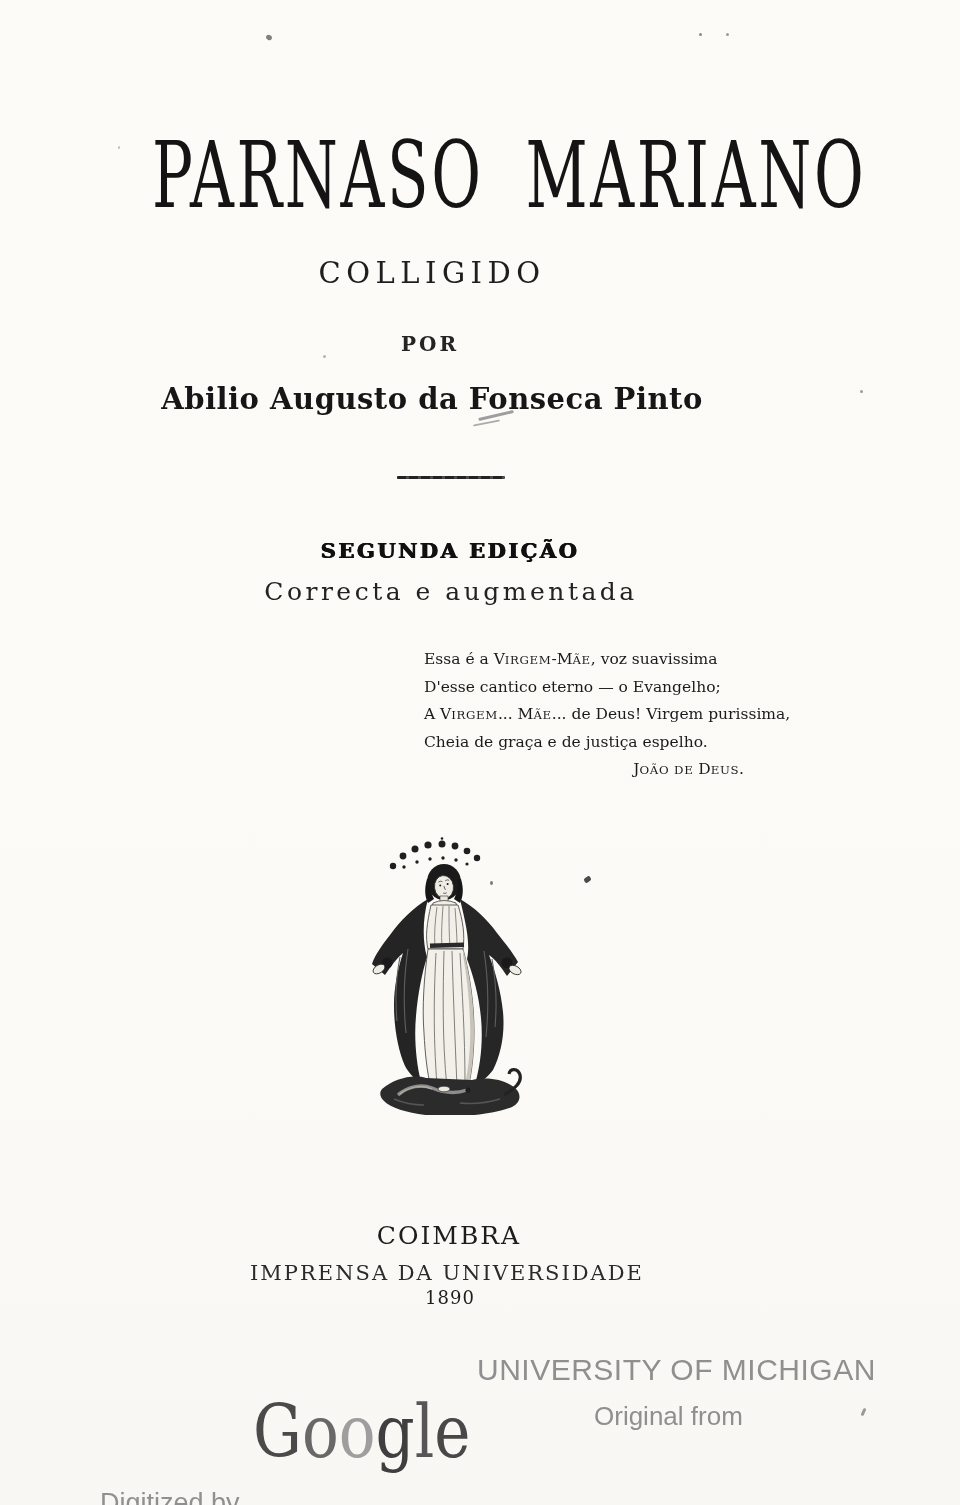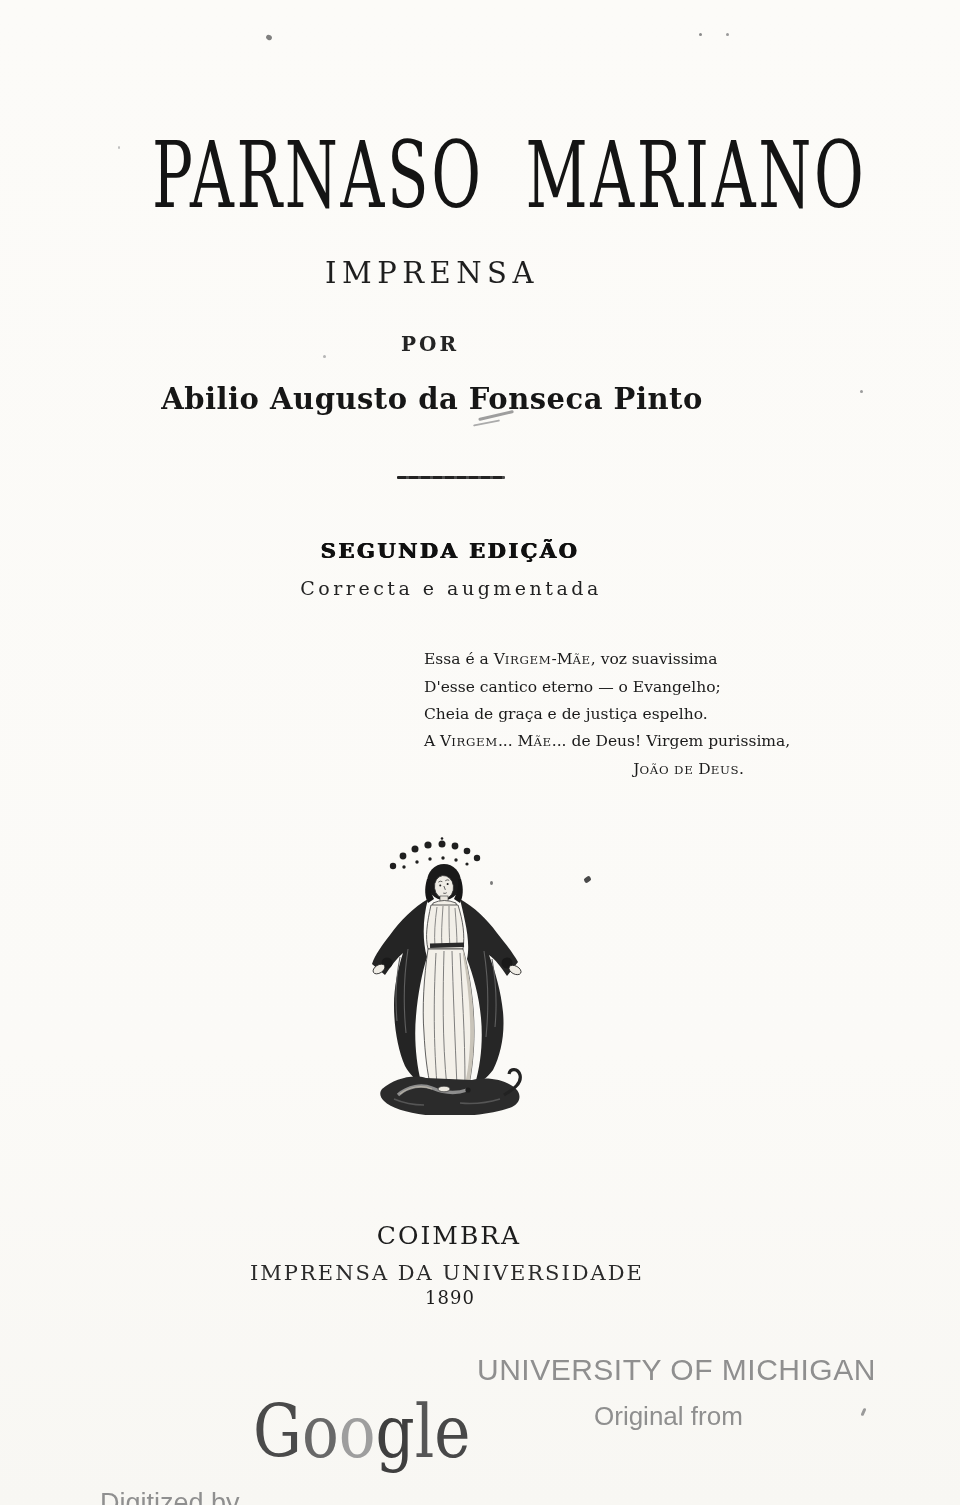--- a/index.html
+++ b/index.html
@@ -25,21 +25,21 @@
   .author{font-size:29px;font-weight:700;letter-spacing:0.5px;color:#161616;white-space:nowrap;}
   .rule{
     position:absolute;left:397px;top:476px;width:108px;height:3px;
     background:repeating-linear-gradient(90deg,#232323 0 9px,#4b4b4b 9px 12px);
     border-radius:1px;
   }
   .edition-heading{
     font-size:21px;font-weight:700;letter-spacing:2.5px;color:#101010;
     text-shadow:0.7px 0 0 #101010,-0.3px 0 0 #101010;
   }
-  .edition-sub{font-size:19px;letter-spacing:3.5px;color:#222;}
+  .edition-sub{font-size:25px;letter-spacing:3.5px;color:#222;}
   
   .epigraph{position:absolute;left:424px;top:646px;width:348px;font-size:15.5px;color:#1b1b1b;}
   .ep-line{line-height:27px;white-space:nowrap;}
   .sc{font-size:0.76em;text-transform:uppercase;letter-spacing:0.6px;}
   .ep-attr .ep-line{text-align:right;padding-right:28px;white-space:nowrap;}
   
   .imprint-city{font-size:25px;letter-spacing:2px;color:#1d1d1d;text-align:right;}
   .imprint-pub{font-size:21px;letter-spacing:2px;color:#2a2a2a;text-align:center;}
   .imprint-year{font-size:18px;letter-spacing:1px;color:#1d1d1d;}
   
@@ -63,21 +63,21 @@
   .pencil{position:absolute;background:#9e9e9e;border-radius:2px;}
 </style>
 </head>
 <body>
 
 <div class="cblock" style="left:-32px;top:130px">
   <span class="book-title">PARNASO MARIANO</span>
 </div>
 
 <div class="cblock" style="left:-48px;top:256px">
-  <span class="colligido">IMPRENSA</span>
+  <span class="colligido">COLLIGIDO</span>
 </div>
 
 <div class="cblock" style="left:-50px;top:332px">
   <span class="por">POR</span>
 </div>
 
 <div class="cblock" style="left:-48px;top:382px">
   <span class="author">Abilio Augusto da Fonseca Pinto</span>
 </div>
 
@@ -90,22 +90,22 @@
   <span class="edition-heading">SEGUNDA EDIÇÃO</span>
 </div>
 <div class="cblock" style="left:-29px;top:577px">
   <span class="edition-sub">Correcta e augmentada</span>
 </div>
 
 <div class="epigraph">
   <div>
       <div class="ep-line"><span>Essa é a V</span><span class="sc">irgem</span><span>-M</span><span class="sc">ãe</span><span>, voz suavissima</span></div>
       <div class="ep-line"><span>D'esse cantico eterno — o Evangelho;</span></div>
+      <div class="ep-line"><span>A V</span><span class="sc">irgem</span><span>... M</span><span class="sc">ãe</span><span>... de Deus! Virgem purissima,</span></div>
       <div class="ep-line"><span>Cheia de graça e de justiça espelho.</span></div>
-      <div class="ep-line"><span>A V</span><span class="sc">irgem</span><span>... M</span><span class="sc">ãe</span><span>... de Deus! Virgem purissima,</span></div>
     </div>
   <div class="ep-attr">
       <div class="ep-line"><span>J</span><span class="sc">oão</span><span> </span><span class="sc">de</span><span> D</span><span class="sc">eus</span><span>.</span></div>
     </div>
 </div>
 
 <svg class="abs" style="left:364px;top:837px" width="168" height="278" viewBox="0 0 168 278" aria-hidden="true">
 
   <g fill="#1f1f1f">
     <circle cx="29" cy="29" r="3.2"></circle>

